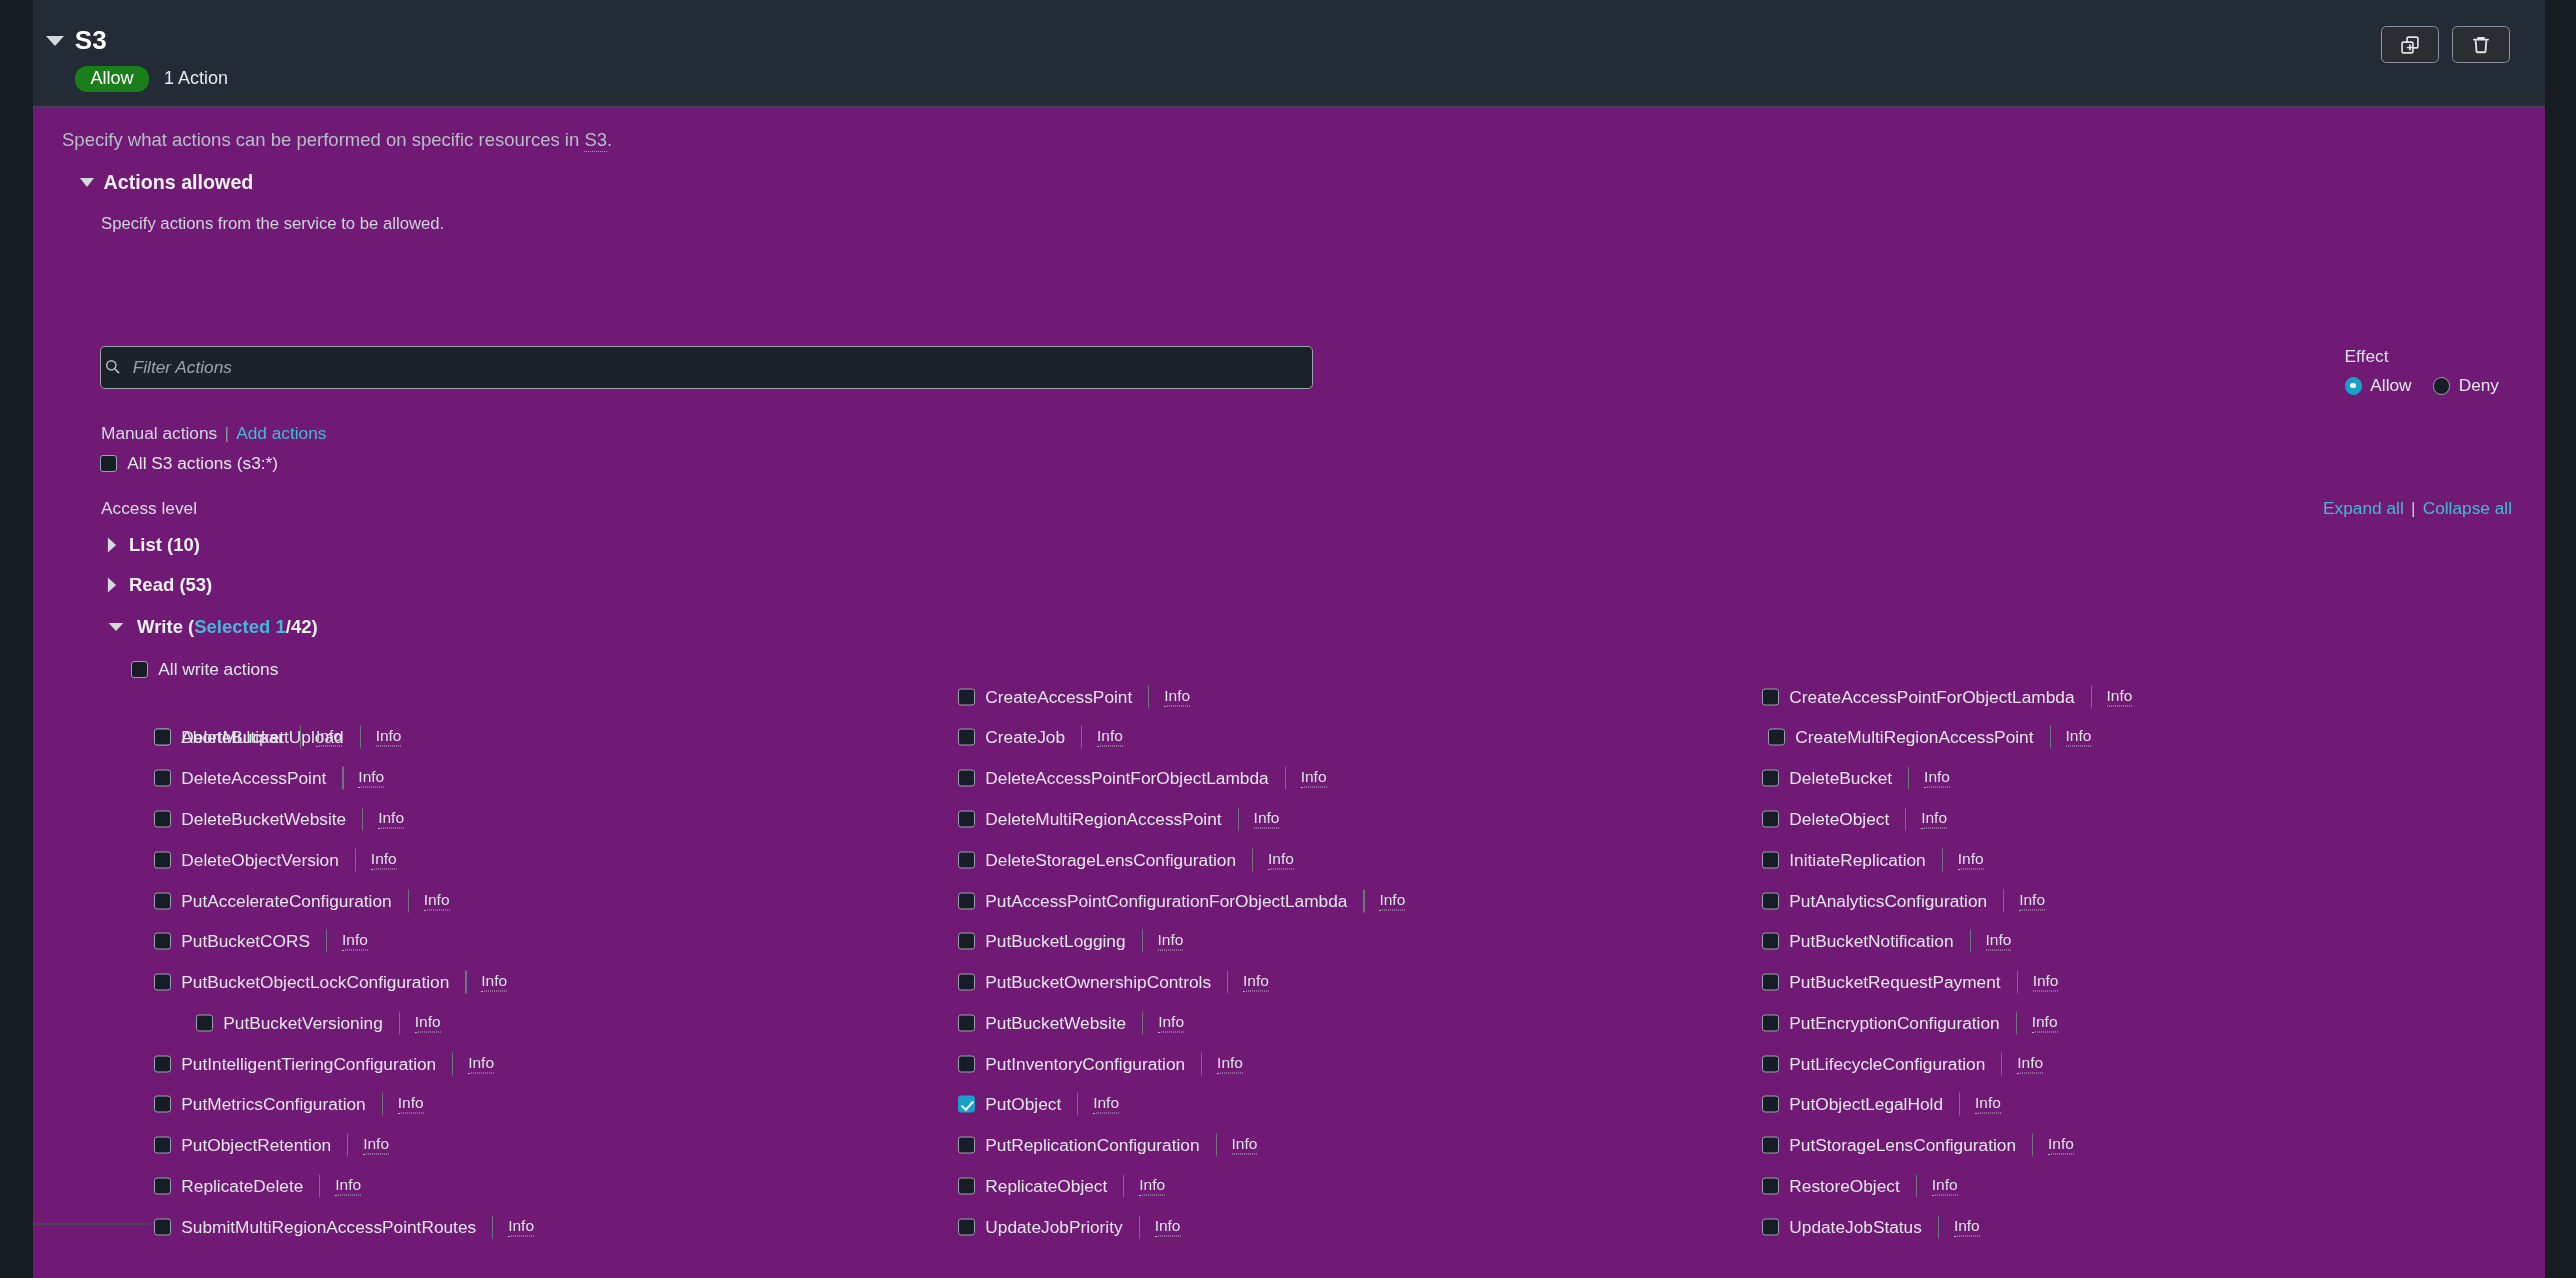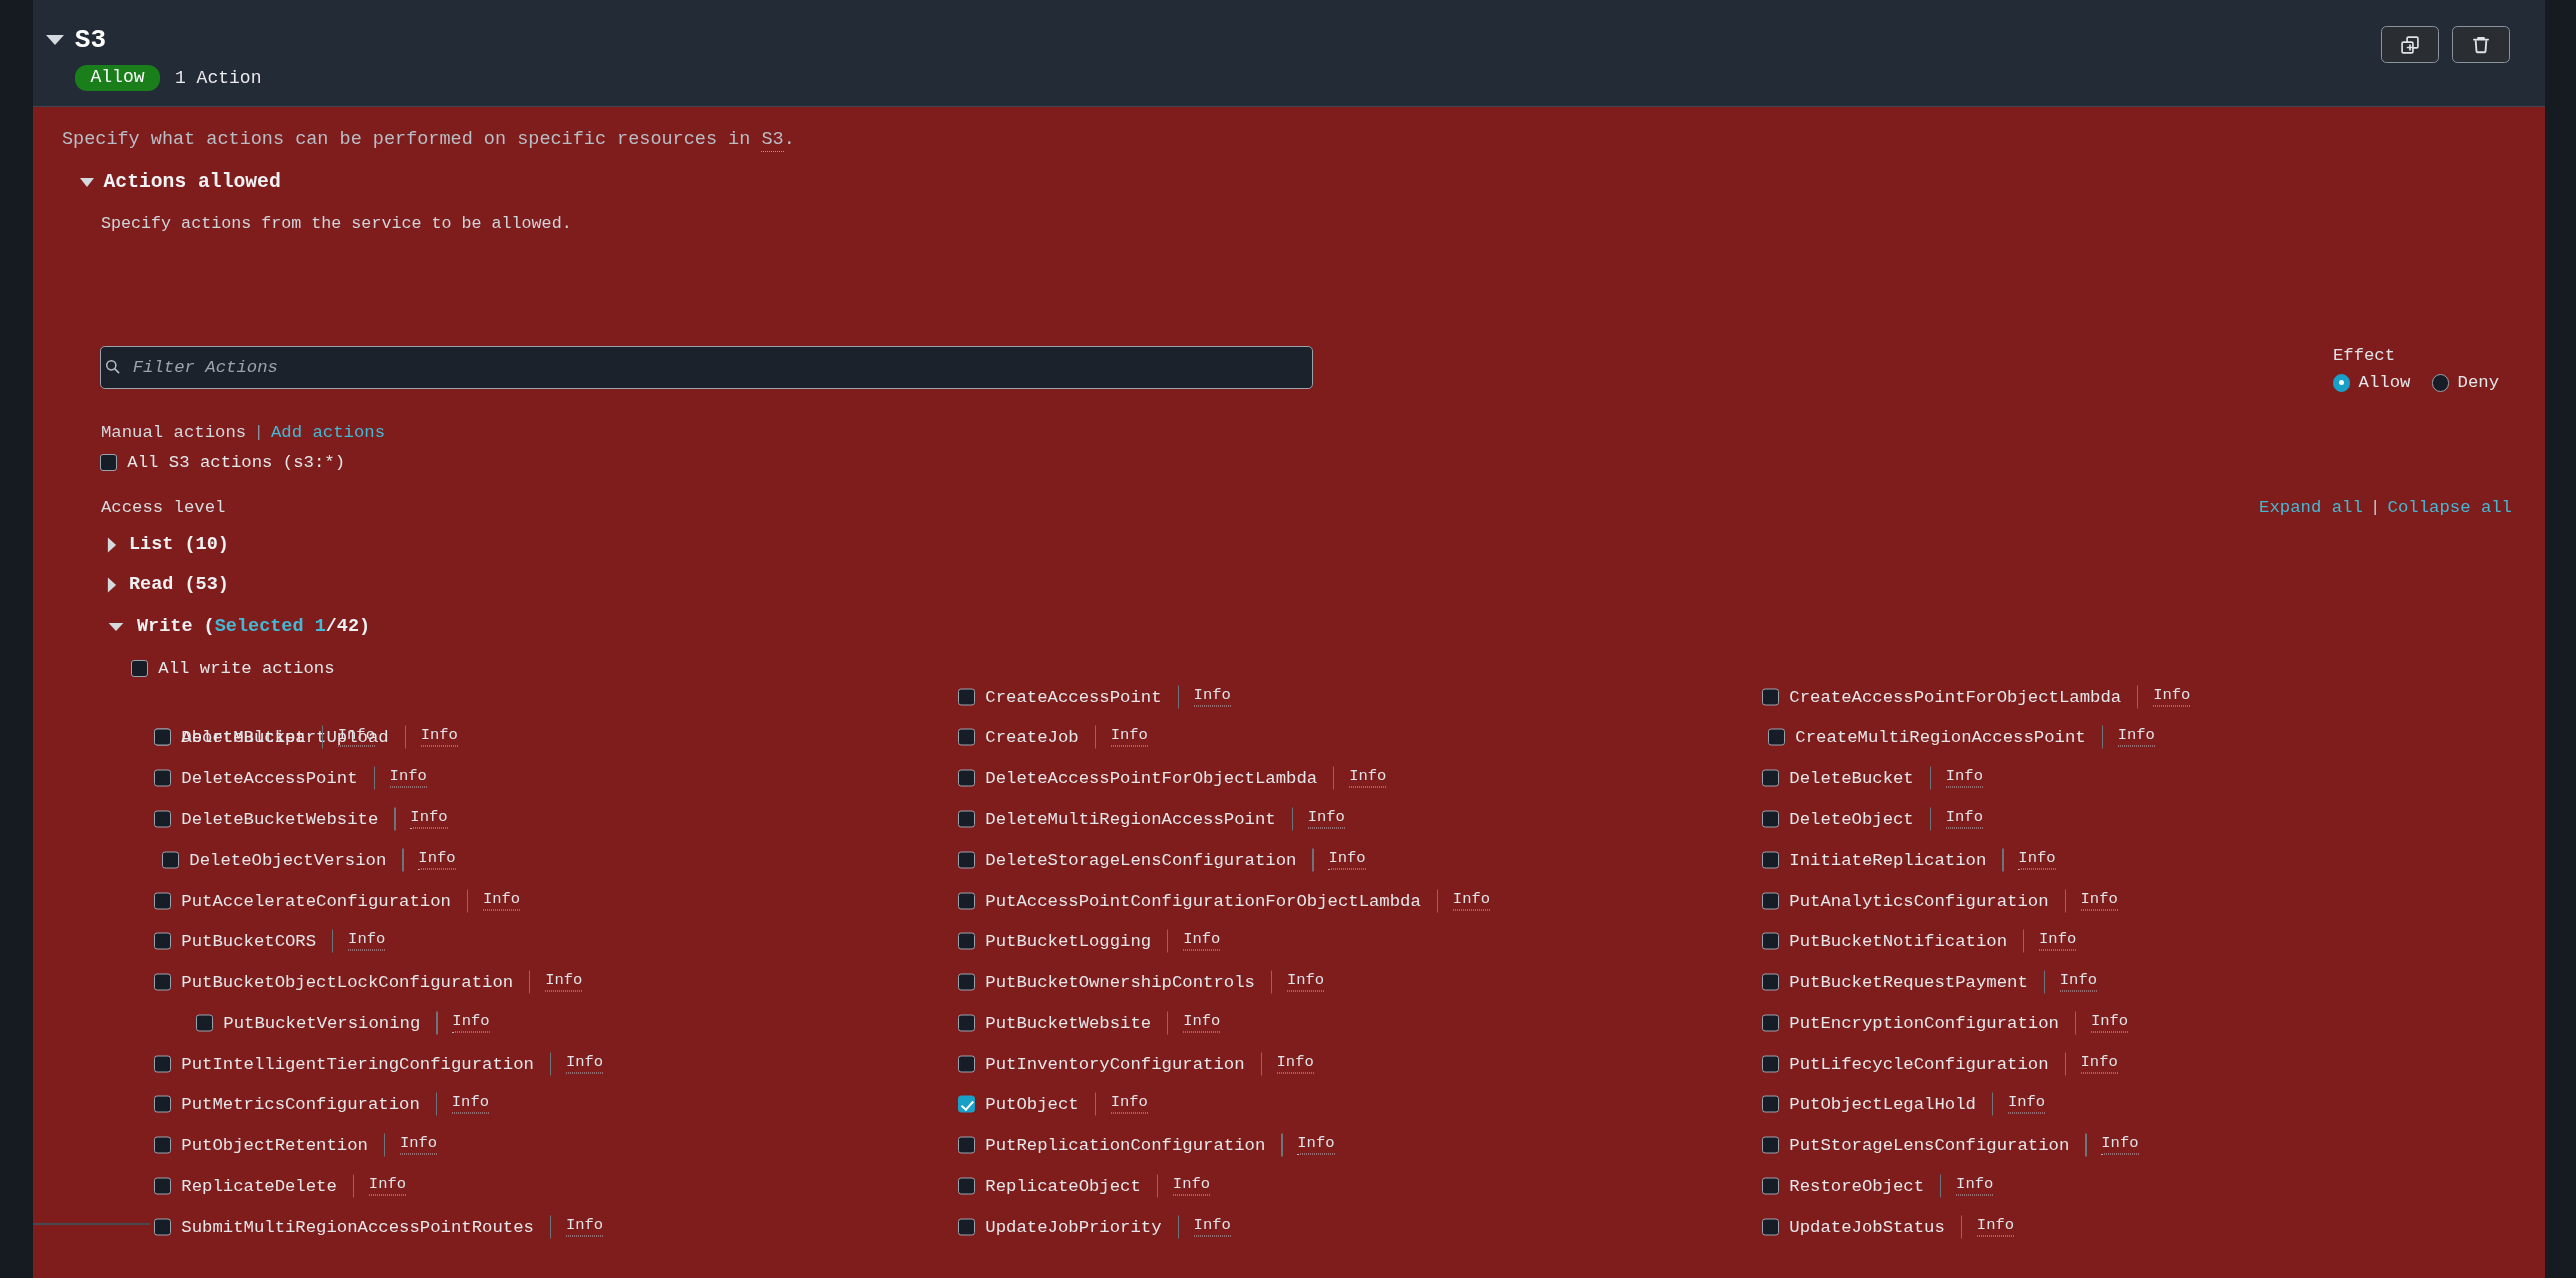--- a/index.html
+++ b/index.html
@@ -20,22 +20,21 @@
     overflow: hidden;
   }
 
   
   .card {
     position: absolute;
     left: 33px;
     top: 0px;
     width: 2512px;
     height: 1278px;
-    background: #7f1d1d;
-    font-family: Liberation Mono, monospace;
+    background: #701a75;
   }
 
   
   .card-header {
     position: relative;
     height: 107px;
     background: #232b36;
     border-bottom: 1.2px solid #414750;
   }
 
@@ -511,21 +510,21 @@
               <span class="act-label">DeleteAccessPoint</span>
               <span class="vsep"></span>
               <span class="info-link">Info</span>
             </div>
             <div class="action-item" style="top: 712px; left: 0px; transform: translateY(-50%);">
               <span class="cbx"></span>
               <span class="act-label">DeleteBucketWebsite</span>
               <span class="vsep"></span>
               <span class="info-link">Info</span>
             </div>
-            <div class="action-item" style="top: 753px; left: 8px; transform: translateY(-50%); align-items: center;">
+            <div class="action-item" style="top: 753px; left: 0px; transform: translateY(-50%); align-items: center;">
               <span class="cbx"></span>
               <span class="act-label">DeleteObjectVersion</span>
               <span class="vsep"></span>
               <span class="info-link">Info</span>
             </div>
             <div class="action-item" style="top: 794px; left: 0px; transform: translateY(-50%);">
               <span class="cbx"></span>
               <span class="act-label">PutAccelerateConfiguration</span>
               <span class="vsep"></span>
               <span class="info-link">Info</span>

